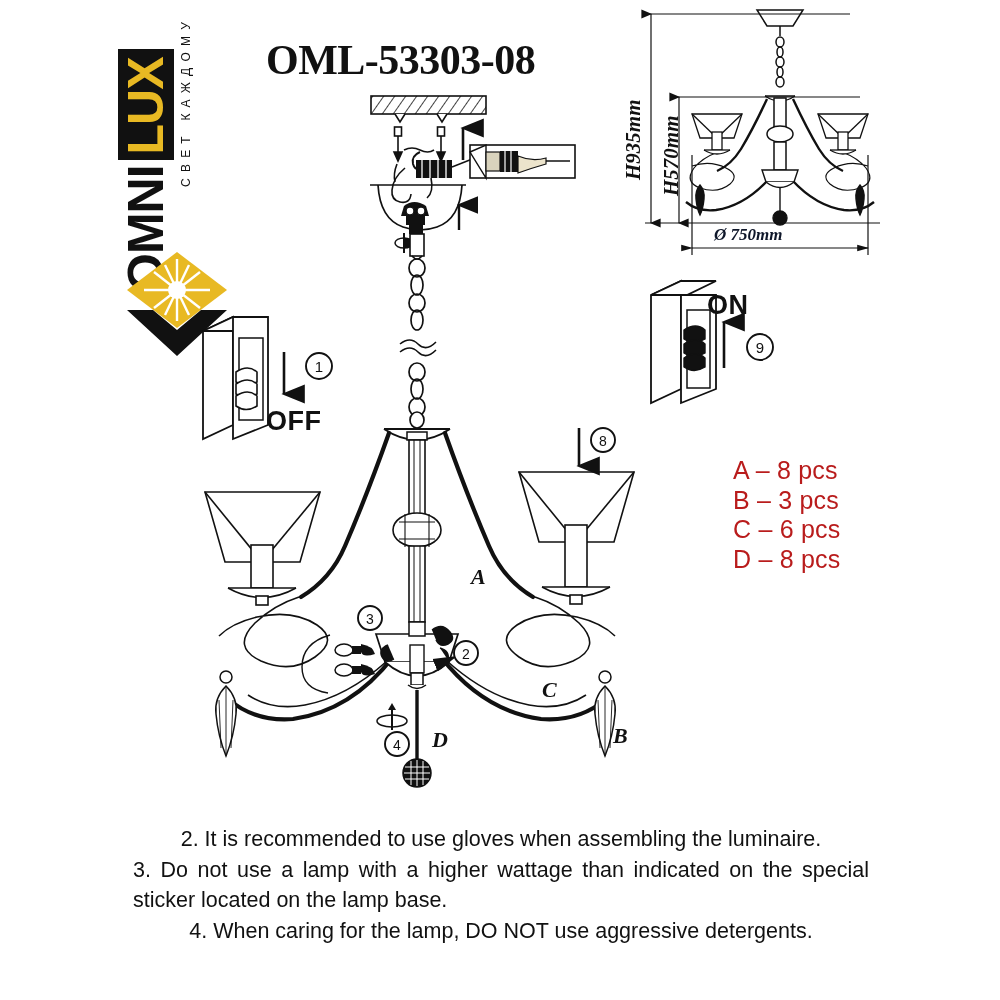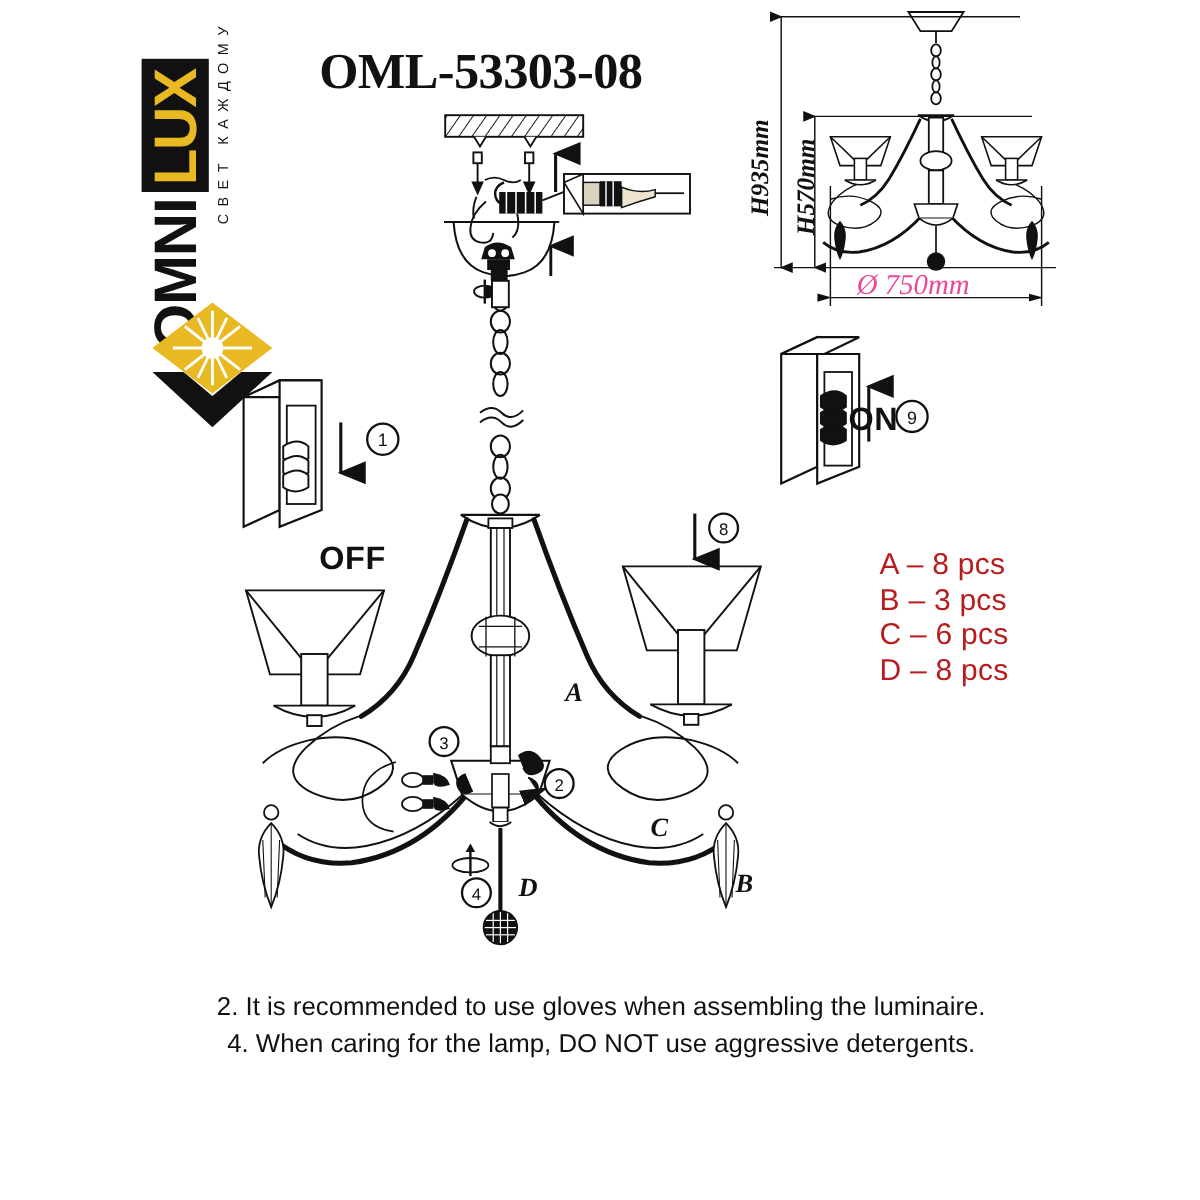--- a/index.html
+++ b/index.html
@@ -126,21 +126,20 @@
   .parts-list div { letter-spacing: 0.2px; }
 
   
   .sw-label {
     position: absolute;
     font-family: "Liberation Sans", sans-serif;
     font-weight: bold;
     font-size: 27px;
     color: #111111;
     letter-spacing: 0.5px;
-    margin-top: 44px;
   }
   .sw-off { left: 266px; top: 406px; text-align: center; }
   .sw-on  { left: 707px; top: 290px; }
 
   
   .dim-v {
     position: absolute;
     font-family: "Liberation Serif", serif;
     font-weight: bold;
     font-style: italic;
@@ -150,24 +149,24 @@
     transform-origin: left top;
     transform: rotate(-90deg);
   }
   .dim-h935 { left: 621px; top: 180px; }
   .dim-h570 { left: 659px; top: 196px; }
   .dim-dia {
     position: absolute;
     left: 714px;
     top: 225px;
     font-family: "Liberation Serif", serif;
-    font-weight: normal;
+    font-weight: bold;
     font-style: italic;
-    font-size: 24px;
-    color: #ec4899;
+    font-size: 17px;
+    color: #0f172a;
     white-space: nowrap;
   }
 
   
   .letter-lbl {
     position: absolute;
     font-family: "Liberation Serif", serif;
     font-style: italic;
     font-weight: bold;
     font-size: 22px;
@@ -590,16 +589,17 @@
 
   <div class="parts-list">
     <div>A – 8 pcs</div>
     <div>B – 3 pcs</div>
     <div>C – 6 pcs</div>
     <div>D – 8 pcs</div>
   </div>
 
   <div class="instructions">
     <p class="last">2. It is recommended to use gloves when assembling the luminaire.</p>
+    <p>3. Do not use a lamp with a higher wattage than indicated on the special sticker located on the lamp base.</p>
     <p class="last">4. When caring for the lamp, DO NOT use aggressive detergents.</p>
   </div>
 
 </div>
 
 </body></html>

